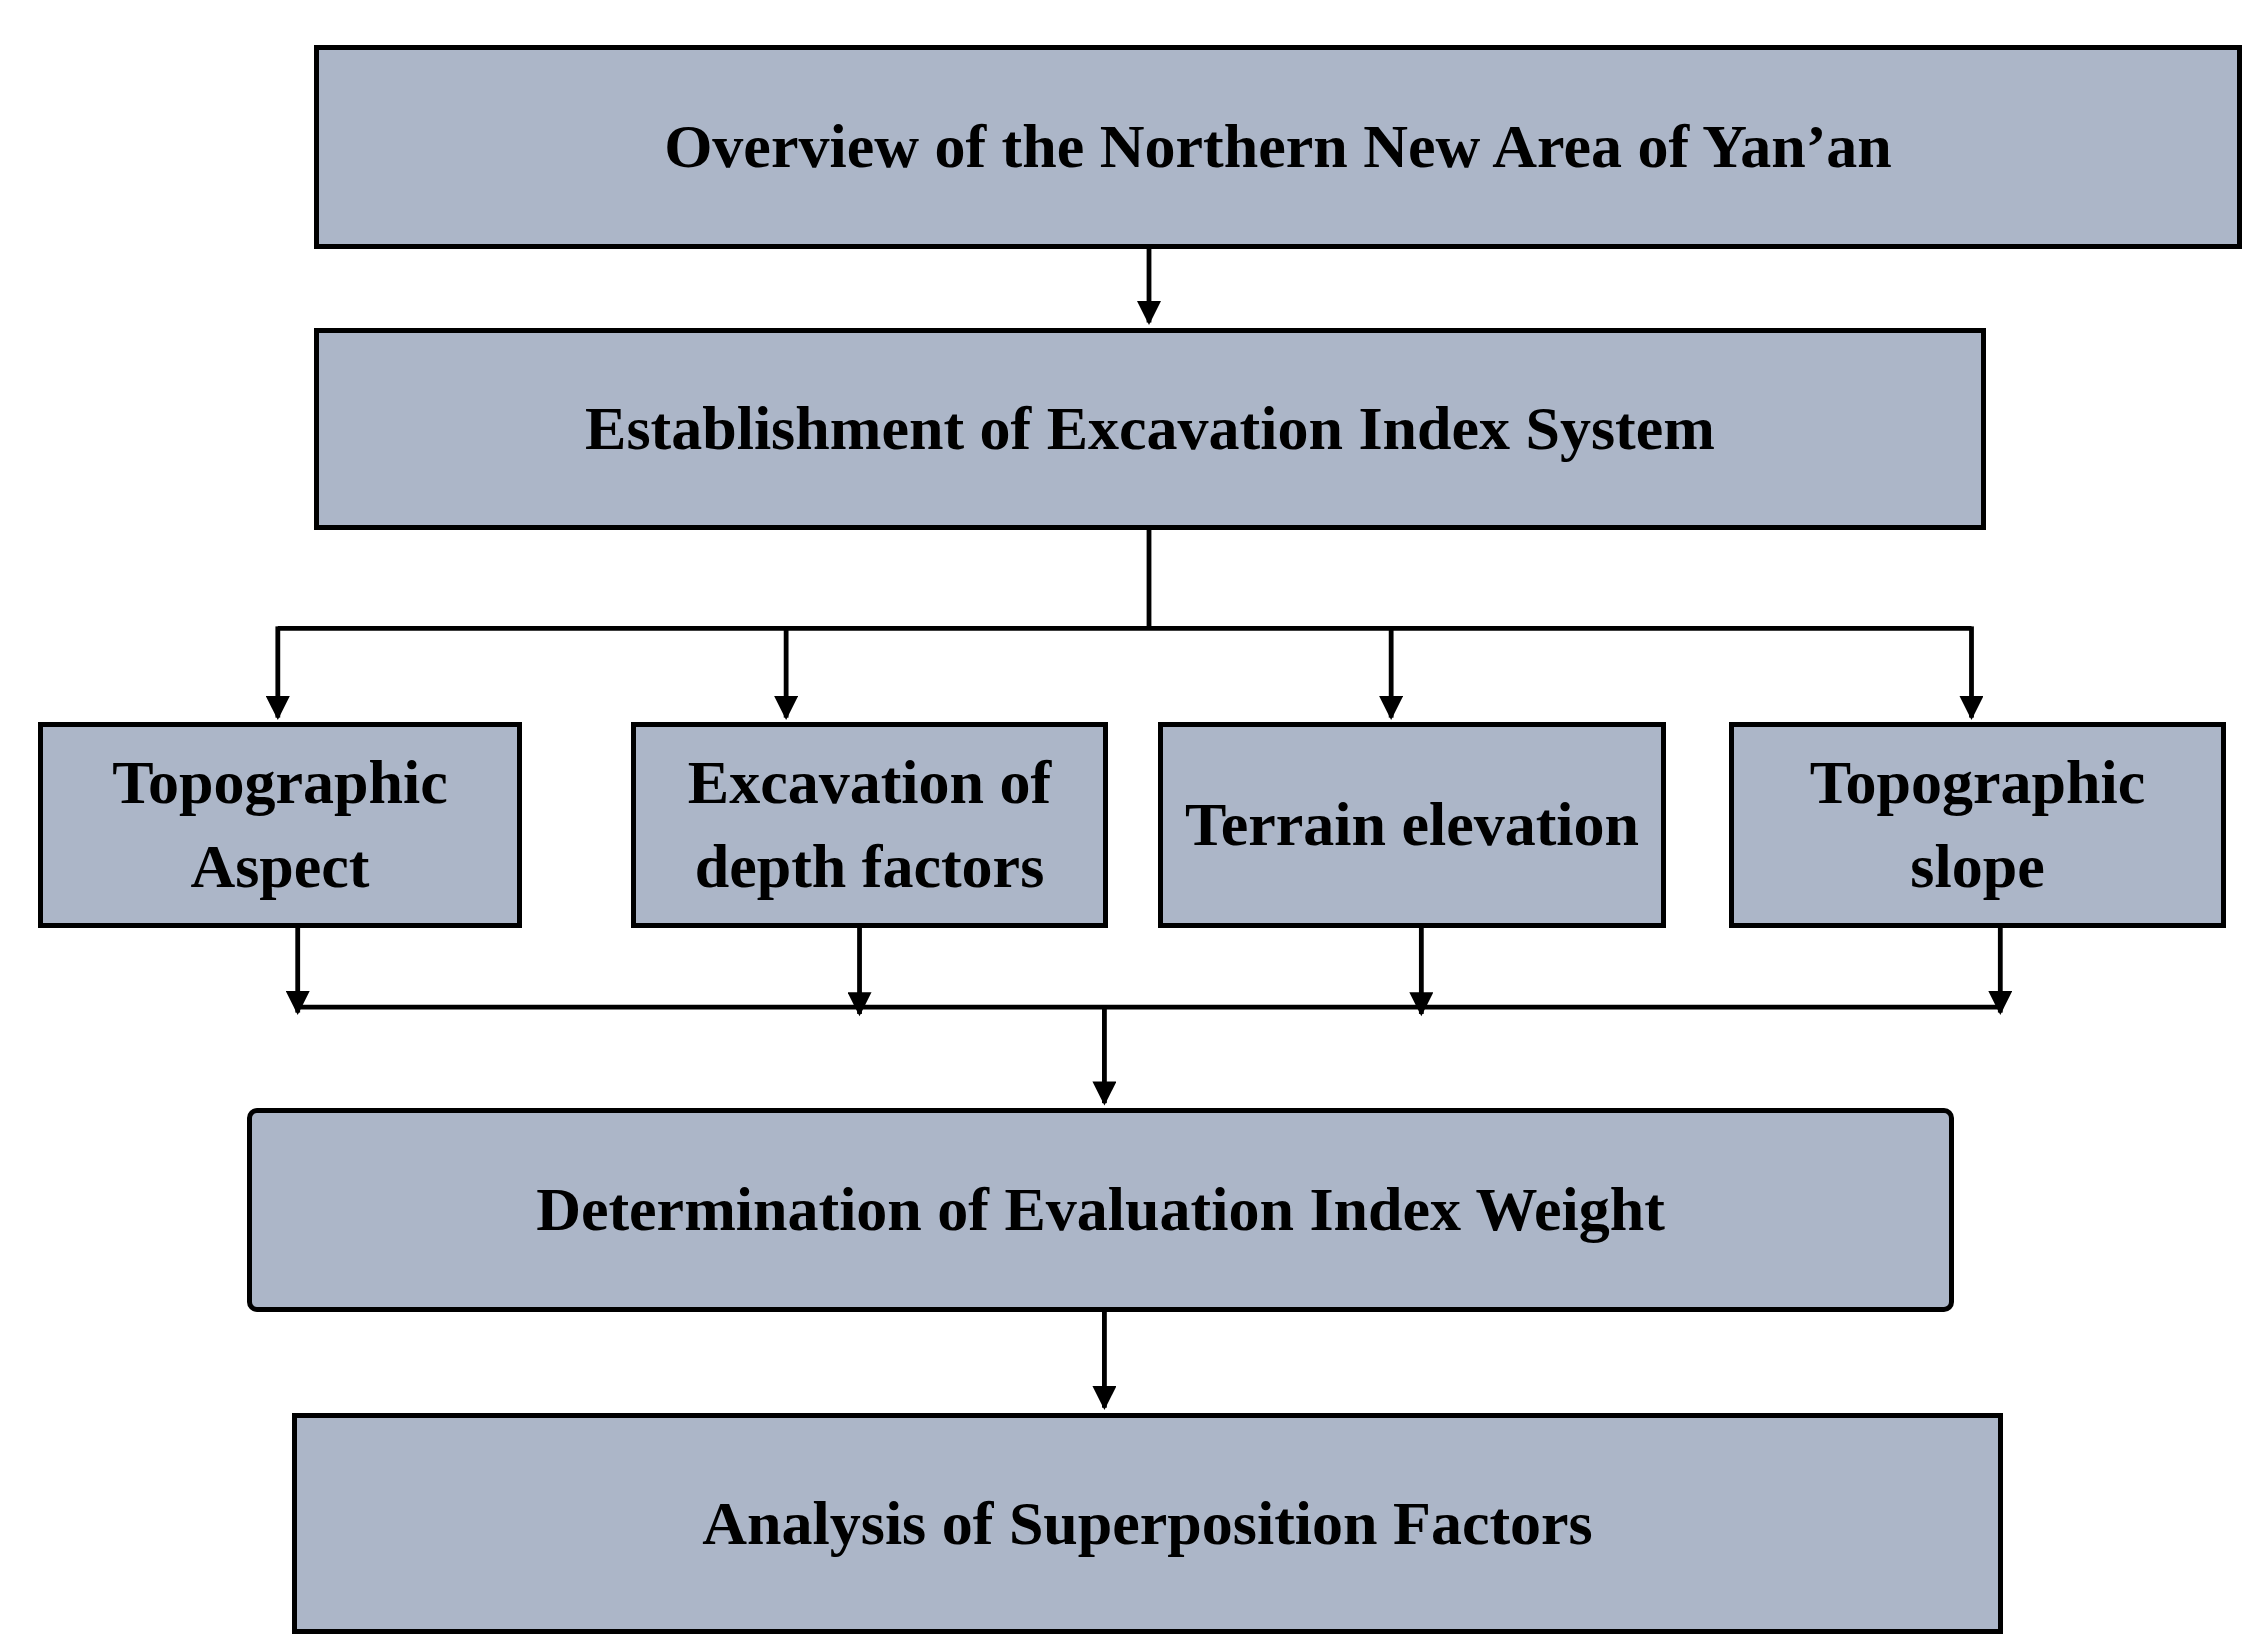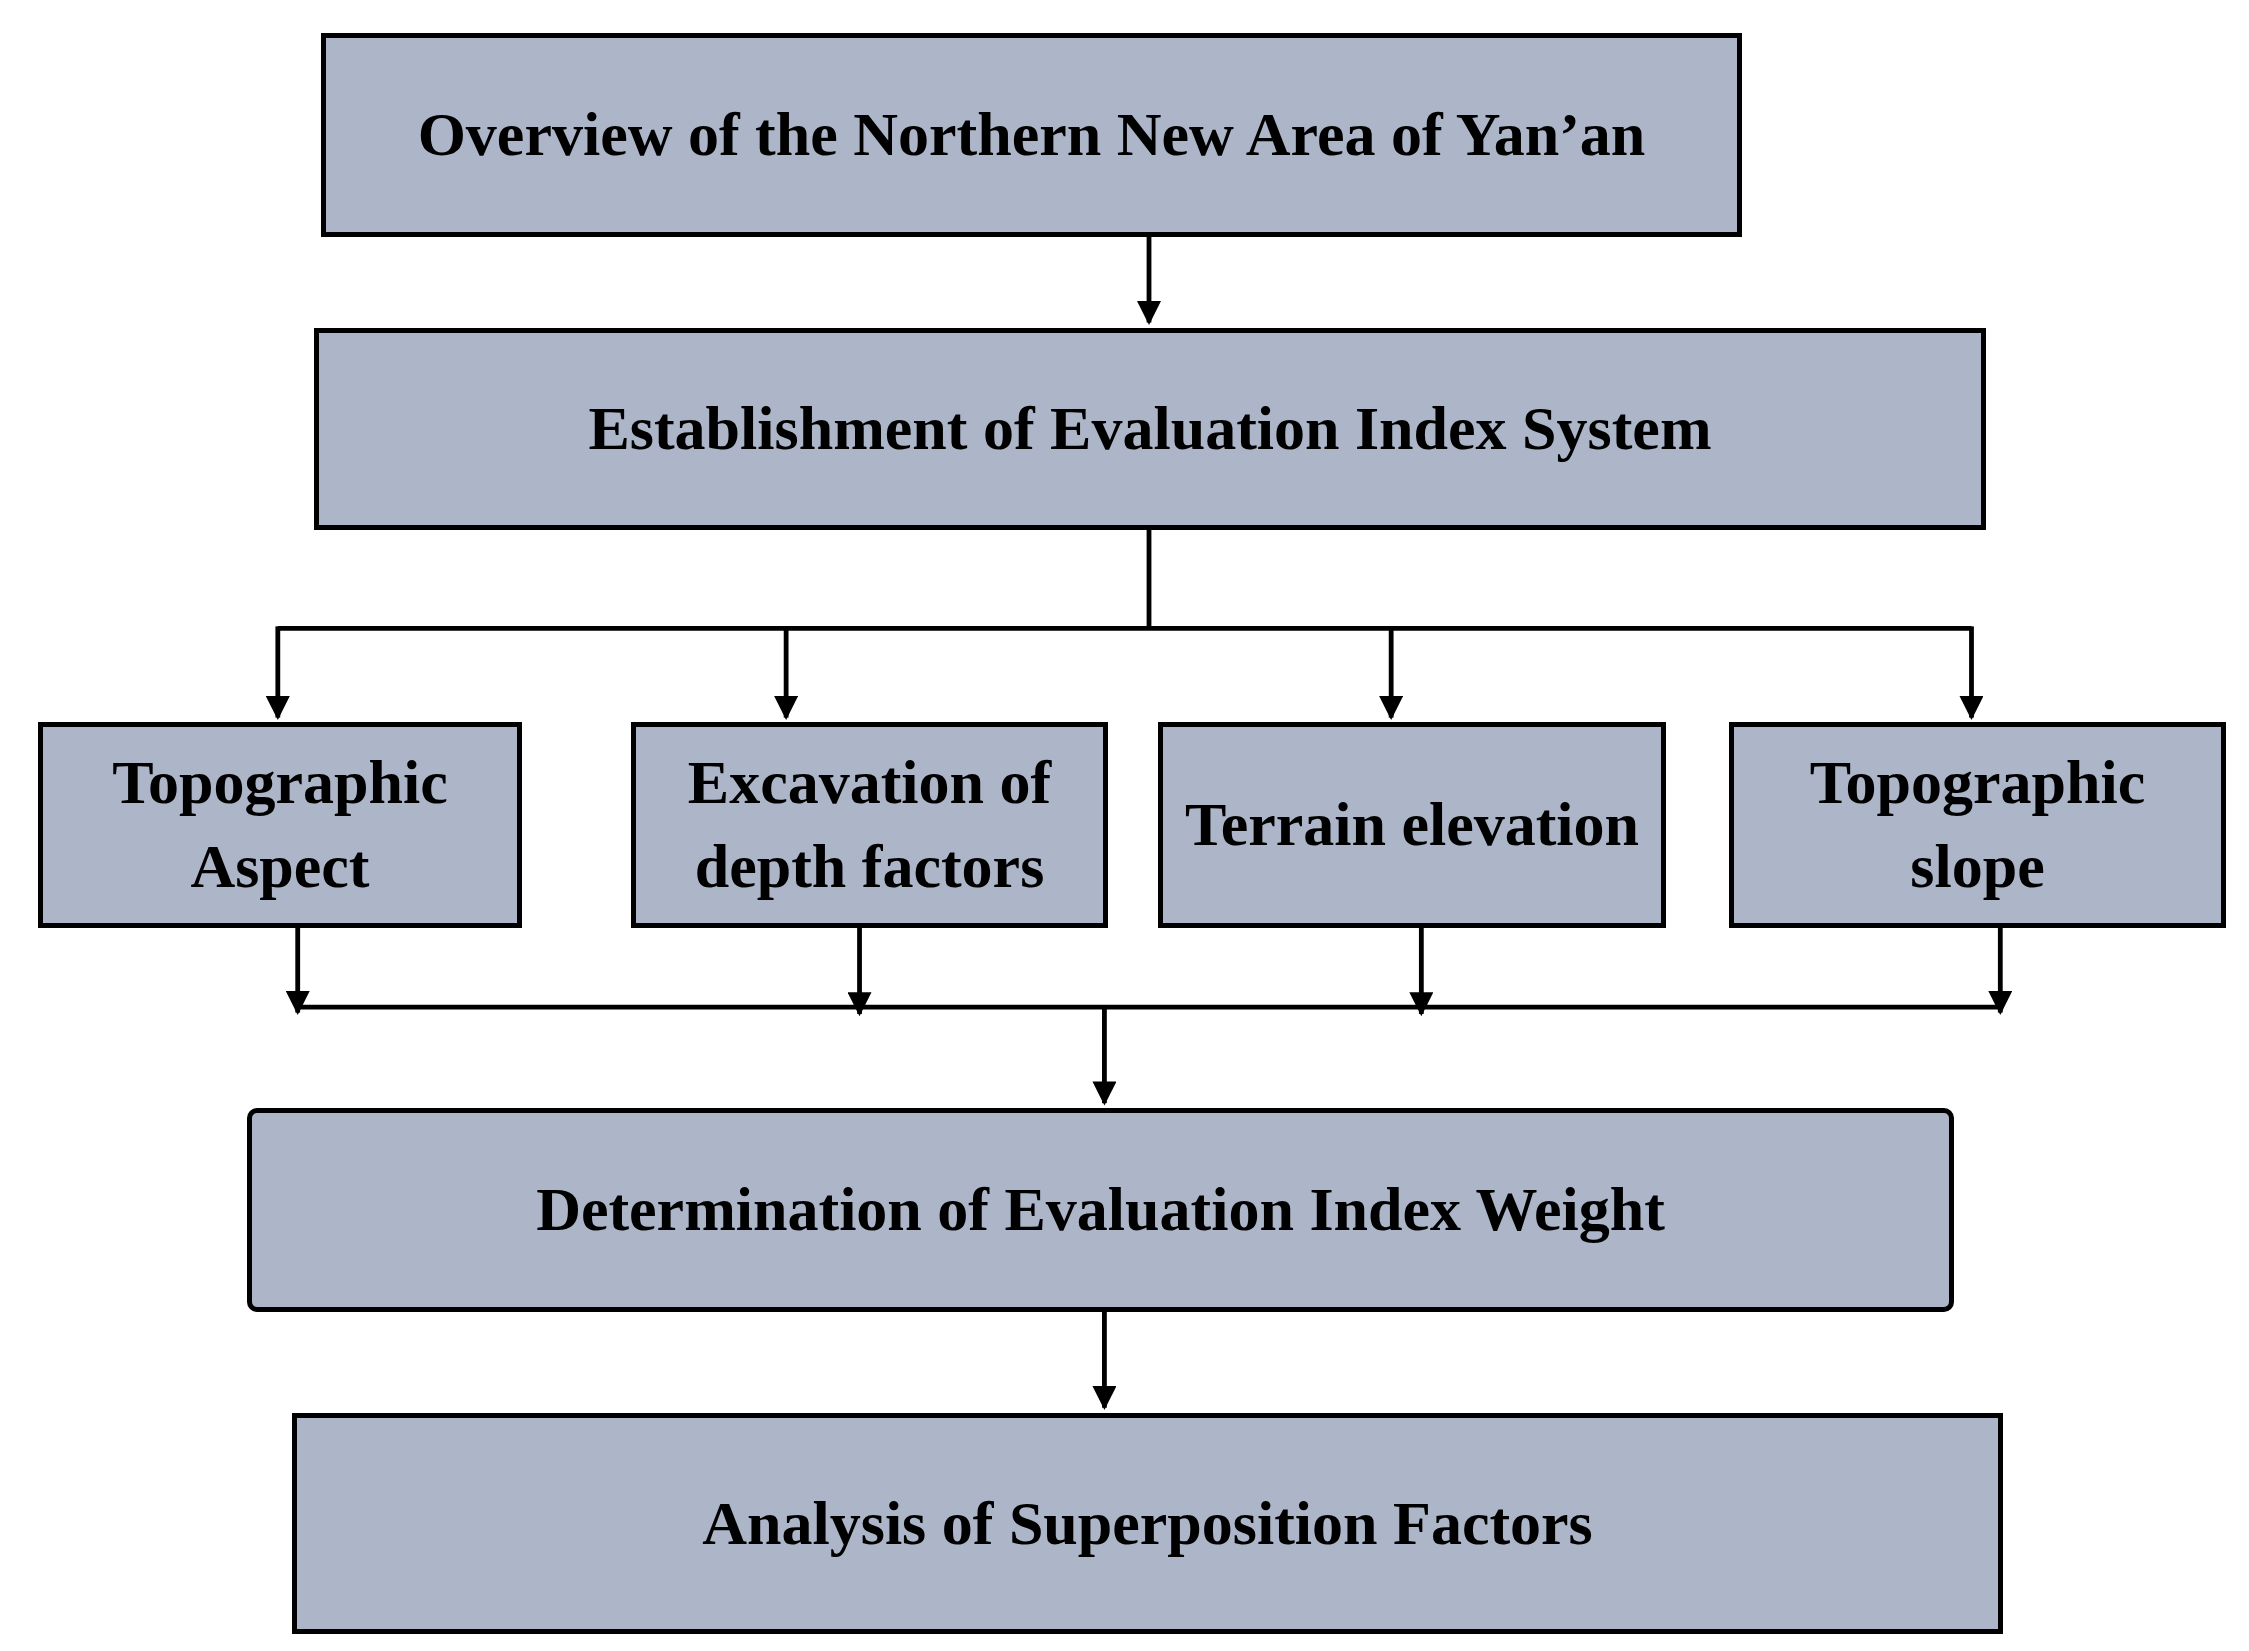--- a/index.html
+++ b/index.html
@@ -36,21 +36,21 @@
     display: flex;
     align-items: center;
     justify-content: center;
     text-align: center;
     color: #000000;
     font-weight: bold;
     font-size: 62px;
     line-height: 1.35;
     padding: 0 13.7px;
   }
-  .node-a { left:  314px; top:   33px; width: 1421px; height: 204px; margin-left: 7px; }
+  .node-a { left:  314px; top:   45px; width: 1928px; height: 204px; }
   .node-b { left:  314px; top:  328px; width: 1672px; height: 202px; }
   .node-c1 { left:   38px; top: 722px; width:  484px; height: 206px; }
   .node-c2 { left:  631px; top: 722px; width:  477px; height: 206px; }
   .node-c3 { left: 1158px; top: 722px; width:  508px; height: 206px; align-items: center; }
   .node-c4 { left: 1729px; top: 722px; width:  497px; height: 206px; padding: 0 25px; }
   .node-d { left:  247px; top: 1108px; width: 1707px; height: 204px; border-radius: 10px; }
   .node-e { left:  246px; top: 1413px; width: 1711px; height: 221px; margin-left: 46px; }
   .node-label { display: block; }
 </style>
 </head>
@@ -86,21 +86,21 @@
     <path class="edge" d="M 1610 1468 L 1610 1608" marker-end="url(#arrow)"></path>
 
     <path class="edge" d="M 1610 1912 L 1610 2052" marker-end="url(#arrow)"></path>
   </svg>
 
   <div class="node node-a">
     <span class="node-label">Overview of the Northern New Area of Yan’an</span>
   </div>
 
   <div class="node node-b">
-    <span class="node-label">Establishment of Evaluation Index System</span>
+    <span class="node-label">Establishment of Excavation Index System</span>
   </div>
 
   <div class="node node-c1">
     <span class="node-label">Topographic Aspect</span>
   </div>
 
   <div class="node node-c2">
     <span class="node-label">Excavation of depth factors</span>
   </div>
 

